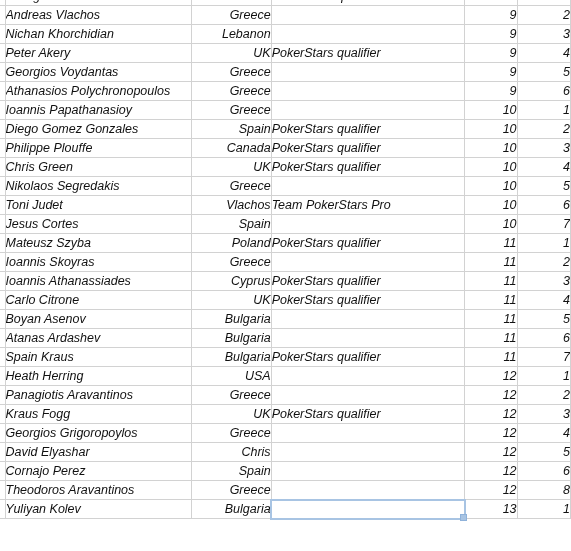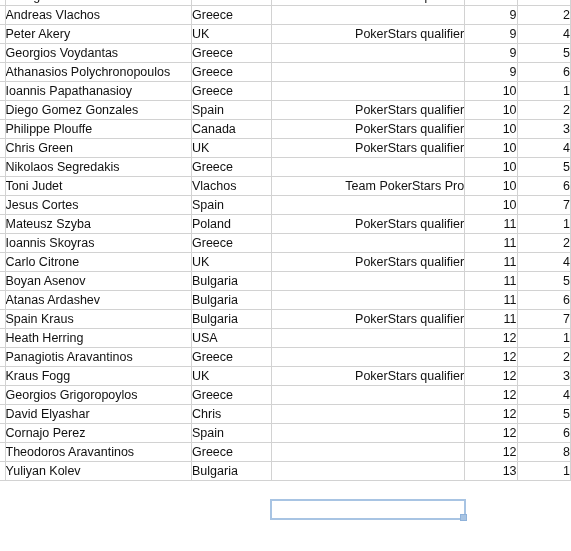--- a/index.html
+++ b/index.html
@@ -9,20 +9,21 @@
   }
   body {
     font-family: "Liberation Sans", sans-serif;
   }
   #sheet-viewport {
     position: relative;
     width: 571px;
     height: 551px;
     overflow: hidden;
     background: #ffffff;
+    font-style: italic;
   }
   
   #grid-scroller {
     position: absolute;
     left: 0;
     top: -13px;
     width: 571px;
   }
   table.grid {
     border-collapse: collapse;
@@ -54,22 +55,22 @@
     background: #f0f0f0;
     border-right: 1px solid #b4b4b4;
     border-bottom: 1px solid #cccccc;
     padding: 0;
   }
   td.gutter.sel-row {
     background: #7d8897;
     border-right: 1px solid #7d8897;
   }
   td.name    { padding-left: 4px; text-align: left; }
-  td.country { padding-left: 4px; text-align: left; }
-  td.note    { padding-left: 4px; text-align: right; }
+  td.country { padding-left: 4px; text-align: right; }
+  td.note    { padding-left: 4px; text-align: left; }
   td.num     { text-align: right; padding-right: 5px; }
   td.seat    { text-align: right; padding-right: 6px; border-right: 1px solid #d2d2d2; }
 
   
   #active-cell {
     position: absolute;
     box-sizing: border-box;
     border: 2px solid #a8c4e3;
     background: transparent;
     pointer-events: none;
@@ -111,20 +112,28 @@
           <tr>
             <td class="gutter"></td>
             <td class="name">Andreas Vlachos</td>
             <td class="country">Greece</td>
             <td class="note"></td>
             <td class="num">9</td>
             <td class="num seat">2</td>
           </tr>
           <tr>
             <td class="gutter"></td>
+            <td class="name">Nichan Khorchidian</td>
+            <td class="country">Lebanon</td>
+            <td class="note"></td>
+            <td class="num">9</td>
+            <td class="num seat">3</td>
+          </tr>
+          <tr>
+            <td class="gutter"></td>
             <td class="name">Peter Akery</td>
             <td class="country">UK</td>
             <td class="note">PokerStars qualifier</td>
             <td class="num">9</td>
             <td class="num seat">4</td>
           </tr>
           <tr>
             <td class="gutter"></td>
             <td class="name">Georgios Voydantas</td>
             <td class="country">Greece</td>
@@ -204,20 +213,28 @@
             <td class="num">11</td>
             <td class="num seat">1</td>
           </tr>
           <tr>
             <td class="gutter"></td>
             <td class="name">Ioannis Skoyras</td>
             <td class="country">Greece</td>
             <td class="note"></td>
             <td class="num">11</td>
             <td class="num seat">2</td>
+          </tr>
+          <tr>
+            <td class="gutter"></td>
+            <td class="name">Ioannis Athanassiades</td>
+            <td class="country">Cyprus</td>
+            <td class="note">PokerStars qualifier</td>
+            <td class="num">11</td>
+            <td class="num seat">3</td>
           </tr>
           <tr>
             <td class="gutter"></td>
             <td class="name">Carlo Citrone</td>
             <td class="country">UK</td>
             <td class="note">PokerStars qualifier</td>
             <td class="num">11</td>
             <td class="num seat">4</td>
           </tr>
           <tr>

